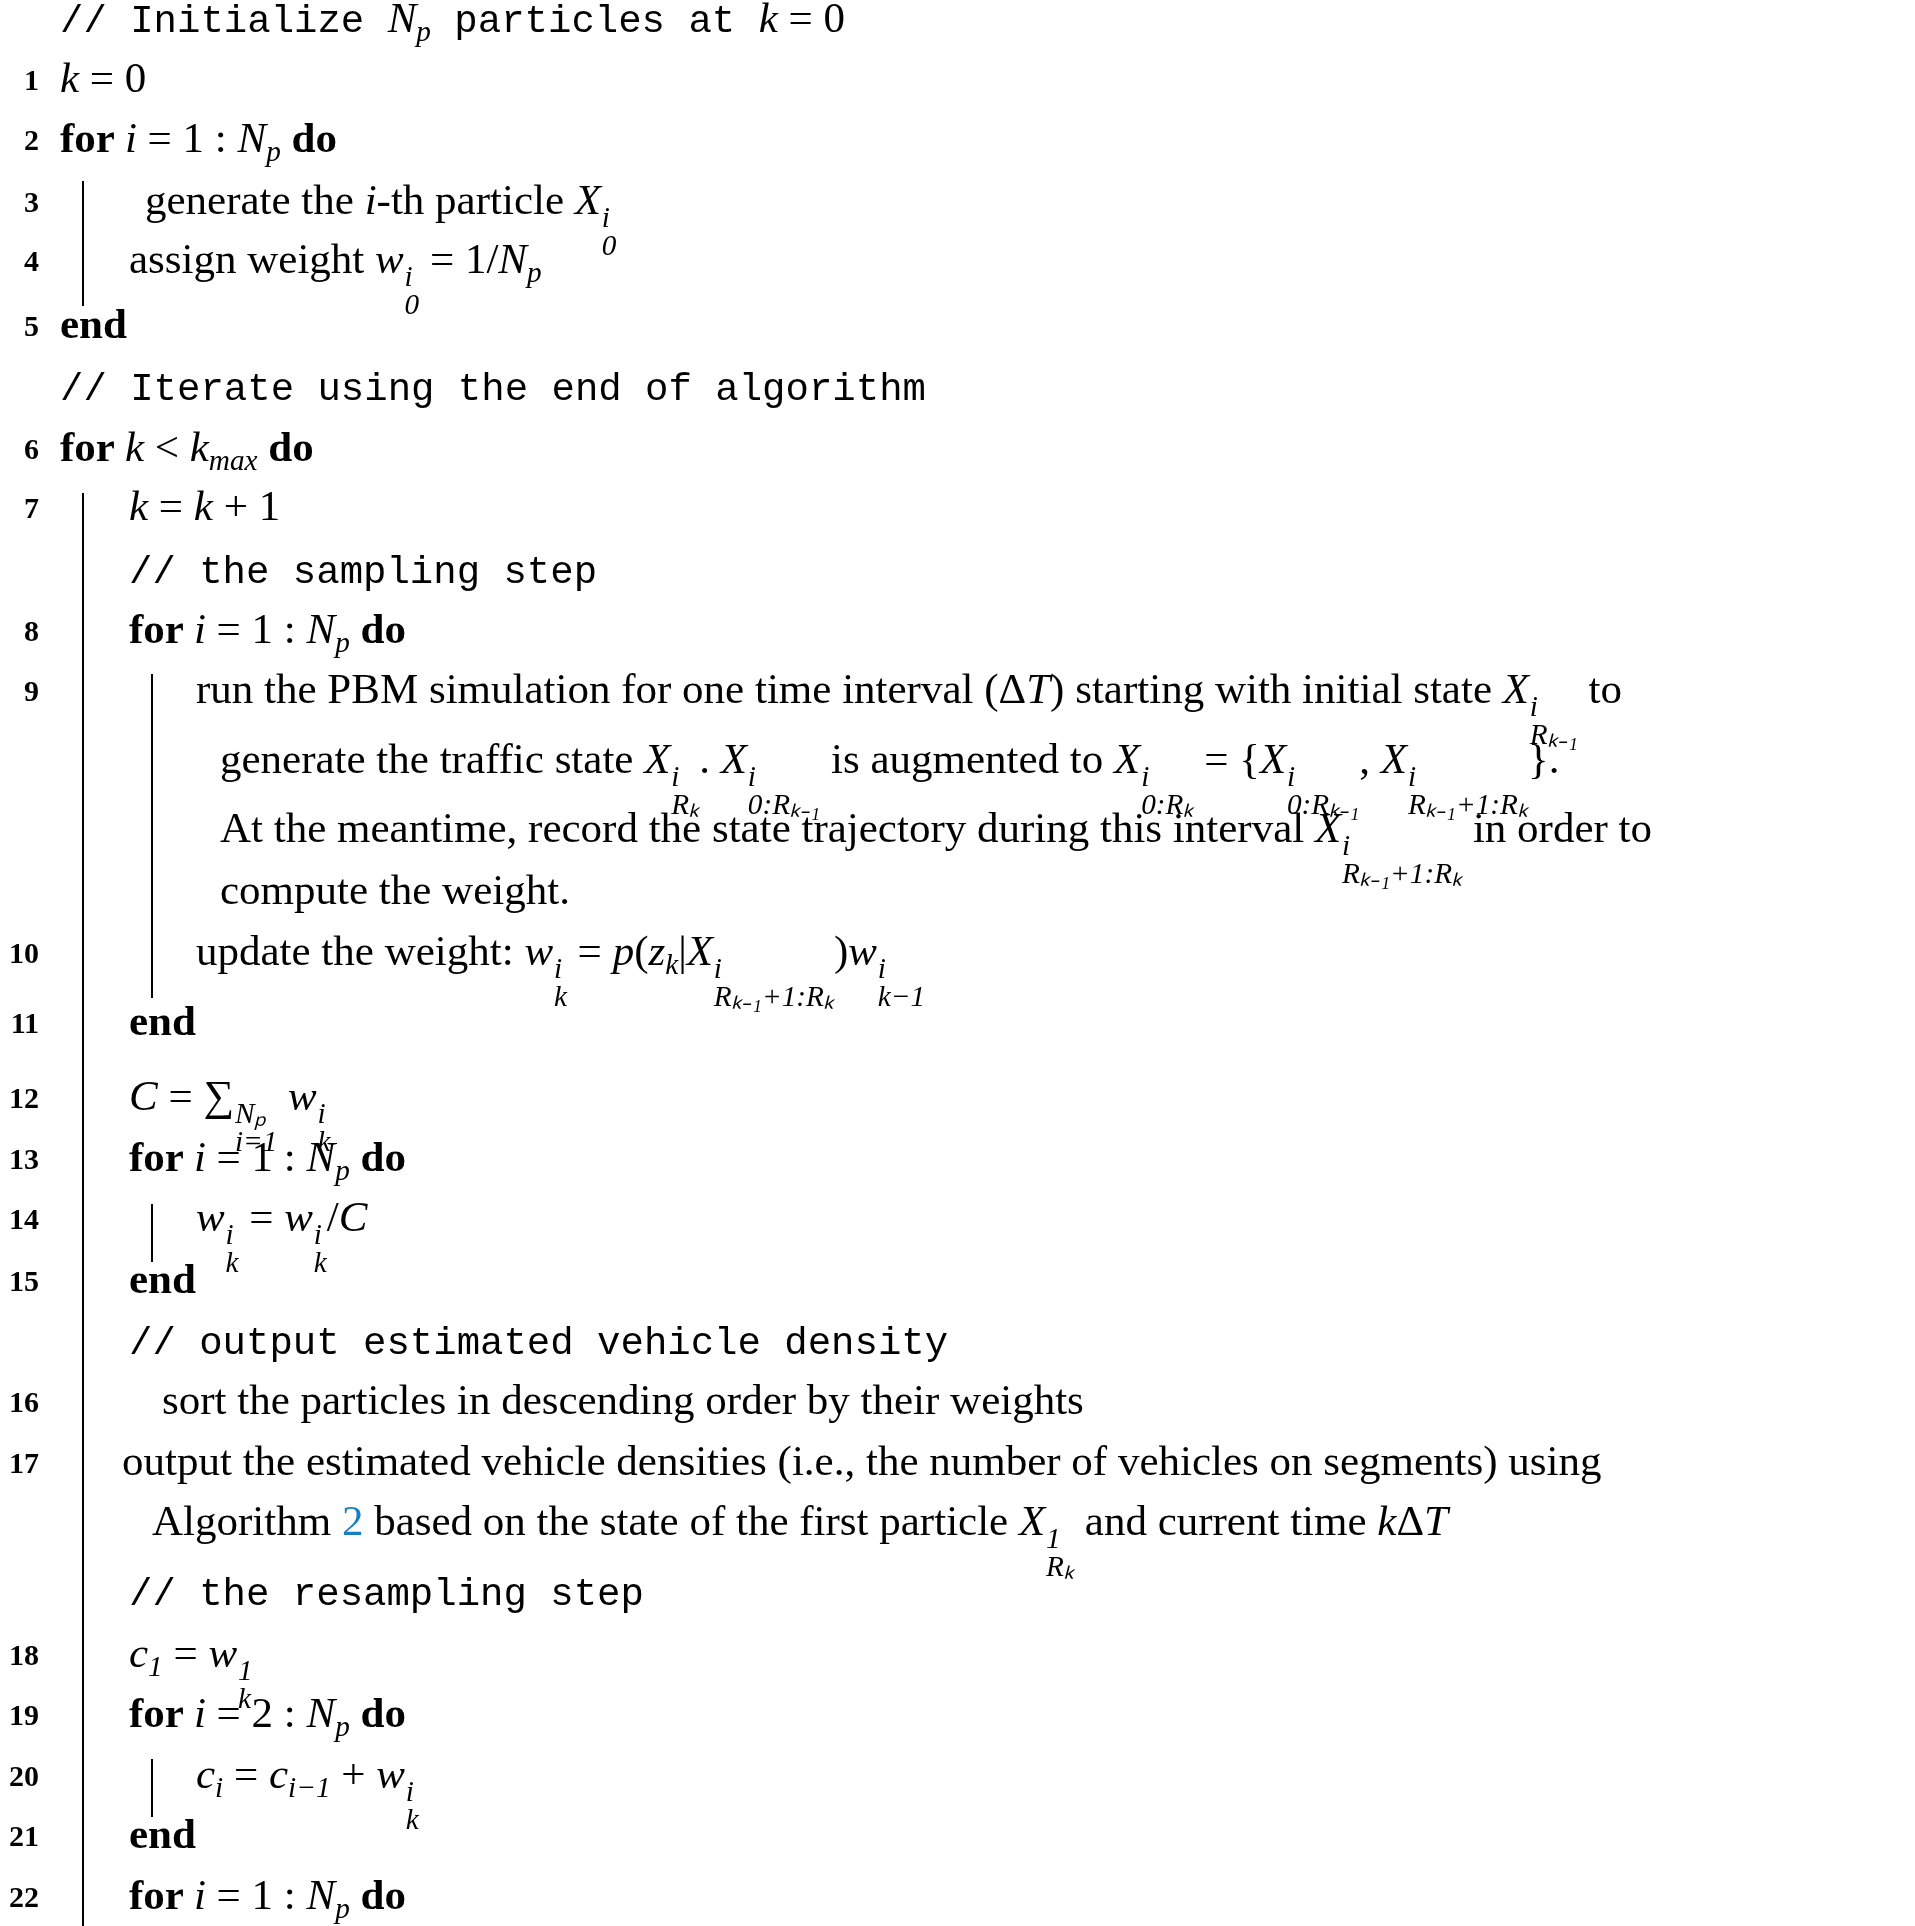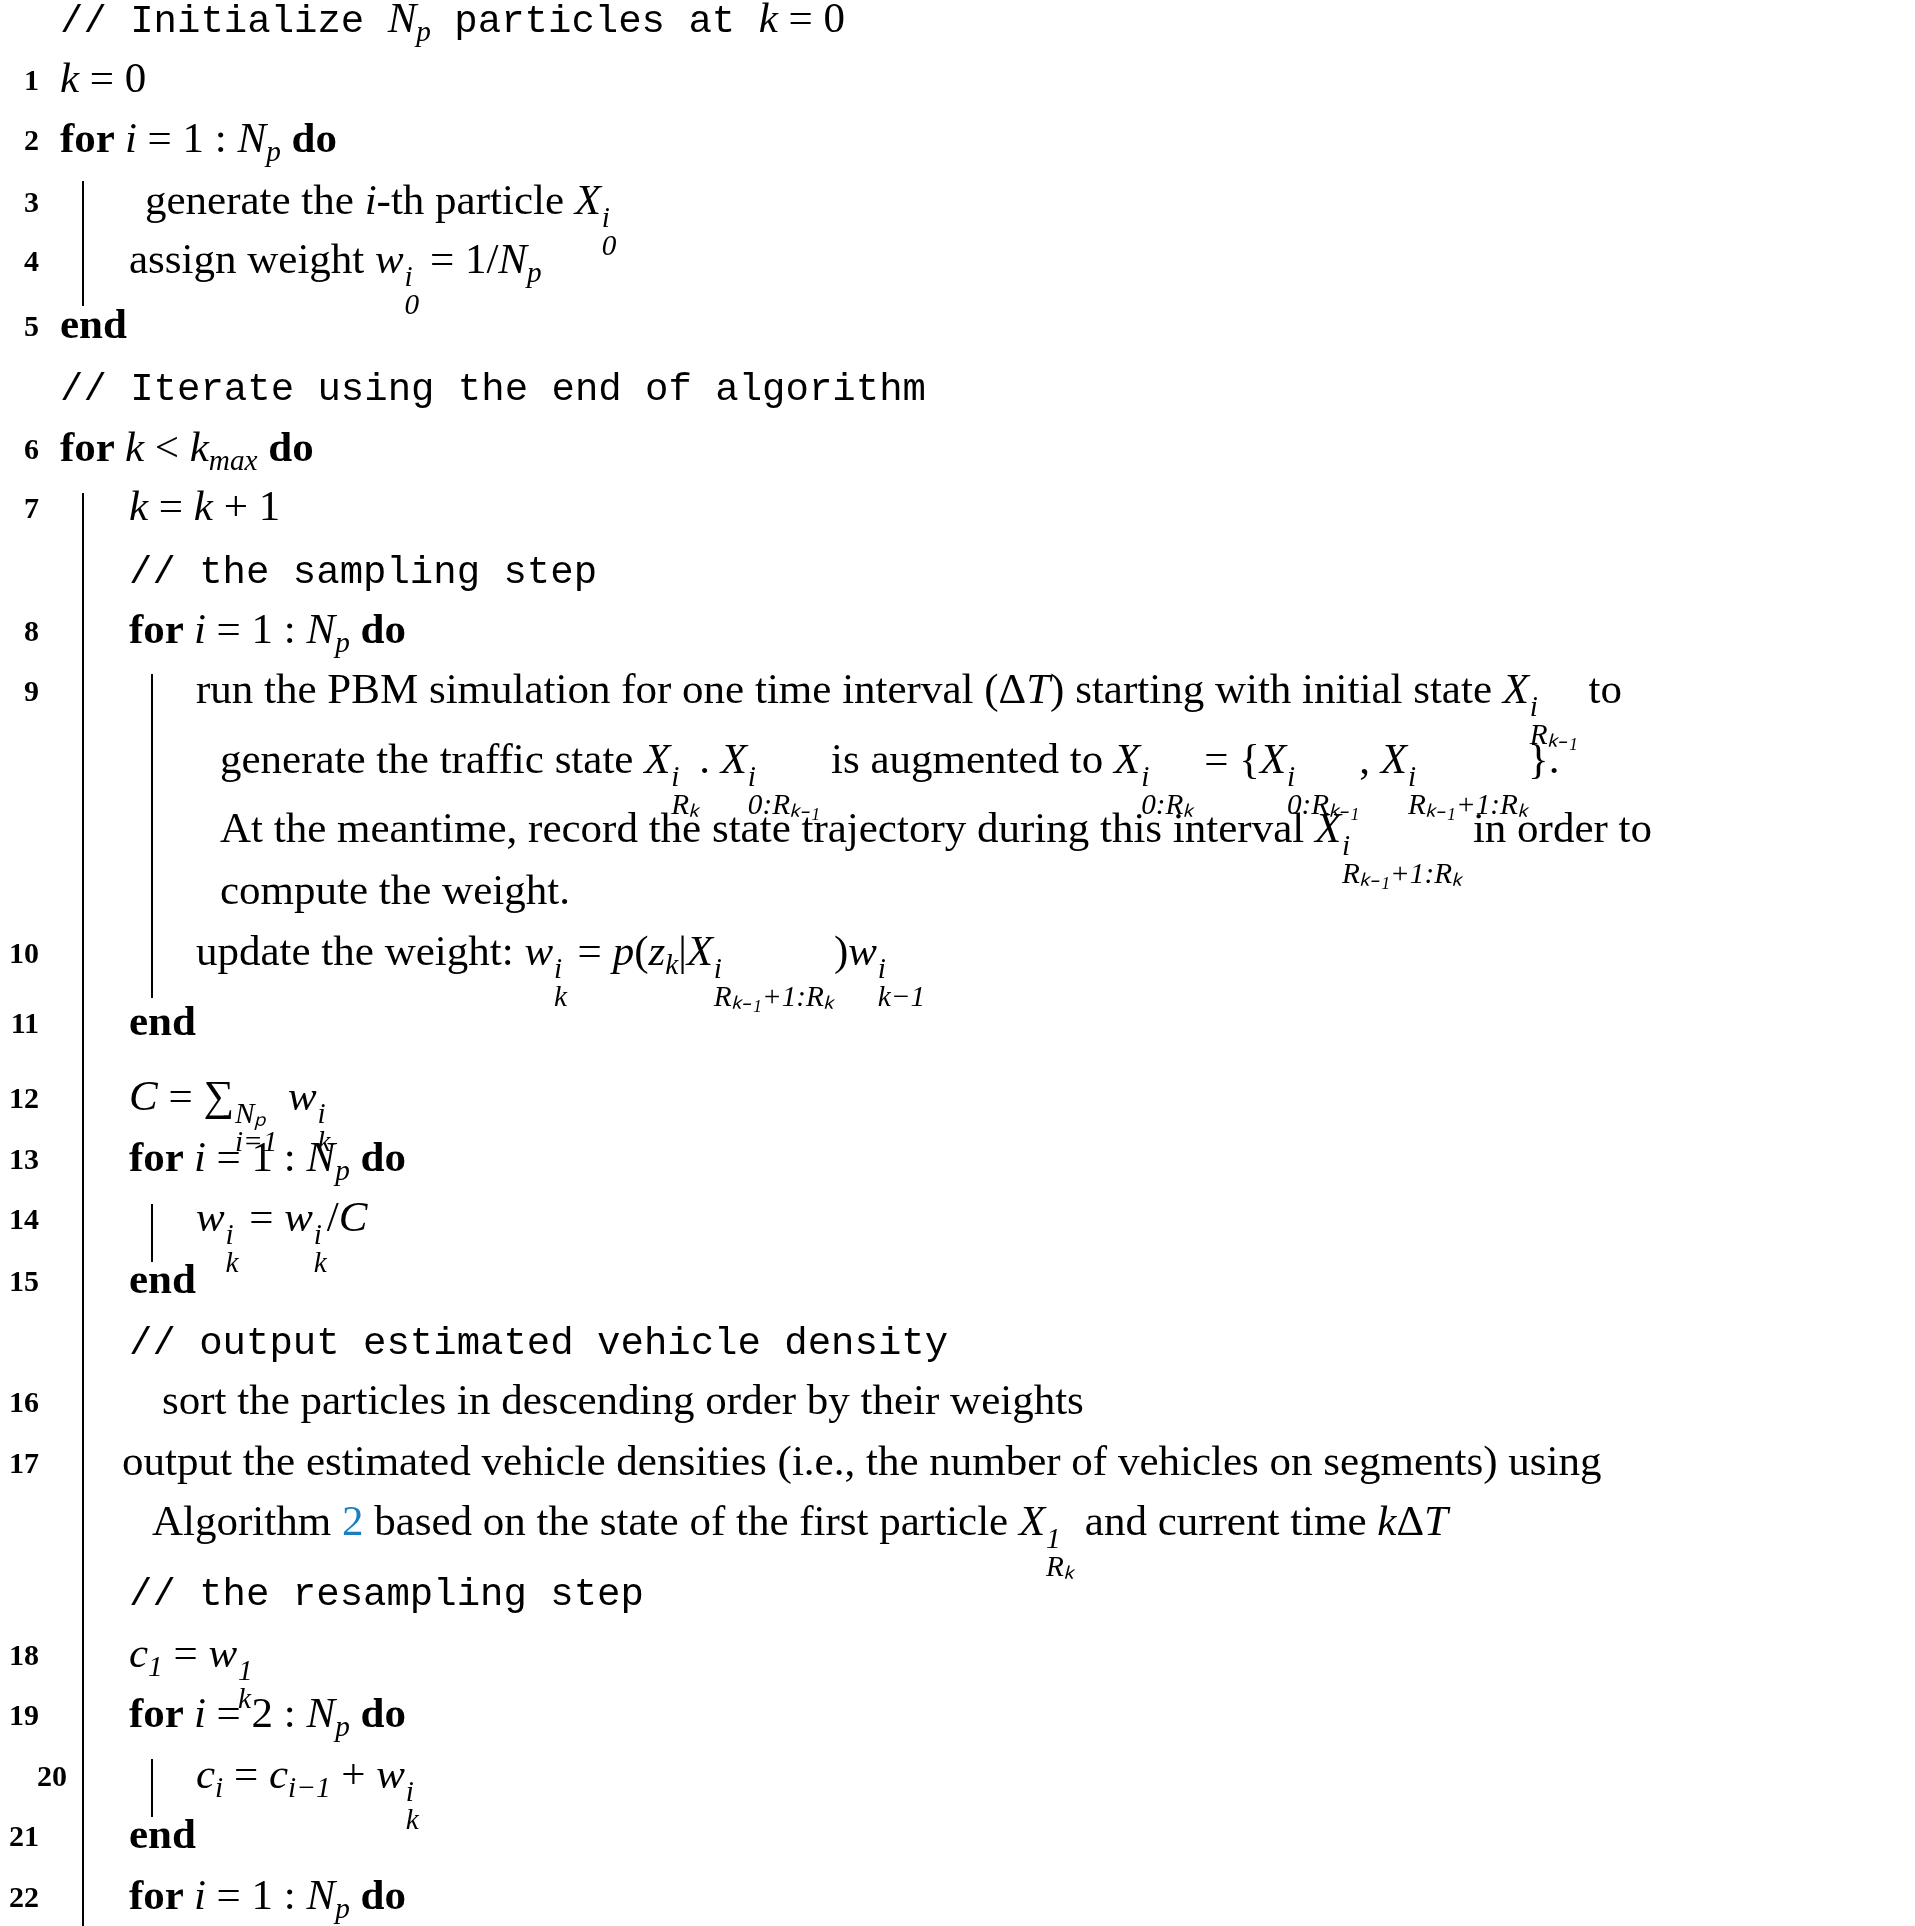--- a/index.html
+++ b/index.html
@@ -178,21 +178,21 @@
       <span class="content" style="left: 129px;"><span class="it">c</span><span class="sub it">1</span><span> = </span><span class="it">w</span><span class="ss">
           <span class="it">1</span>
           <span class="it">k</span>
         </span></span>
     </div>
     <div class="row" style="top: 1691px;">
       <span class="lnum" style="top: 8.5px;">19</span>
       <span class="content" style="left: 129px;"><span class="kw">for </span><span class="it">i</span><span> = 2 : </span><span class="it">N</span><span class="sub it">p</span><span class="kw"> do</span></span>
     </div>
     <div class="row" style="top: 1752px;">
-      <span class="lnum" style="top: 8.5px; margin-left: 28px;">20</span>
+      <span class="lnum" style="top: 8.5px;">20</span>
       <span class="content" style="left: 196px;"><span class="it">c</span><span class="sub it">i</span><span> = </span><span class="it">c</span><span class="sub it">i−1</span><span> + </span><span class="it">w</span><span class="ss">
           <span class="it">i</span>
           <span class="it">k</span>
         </span></span>
     </div>
     <div class="row" style="top: 1812px;">
       <span class="lnum" style="top: 8.5px;">21</span>
       <span class="content" style="left: 129px;"><span class="kw">end</span></span>
     </div>
     <div class="row" style="top: 1873px;">

